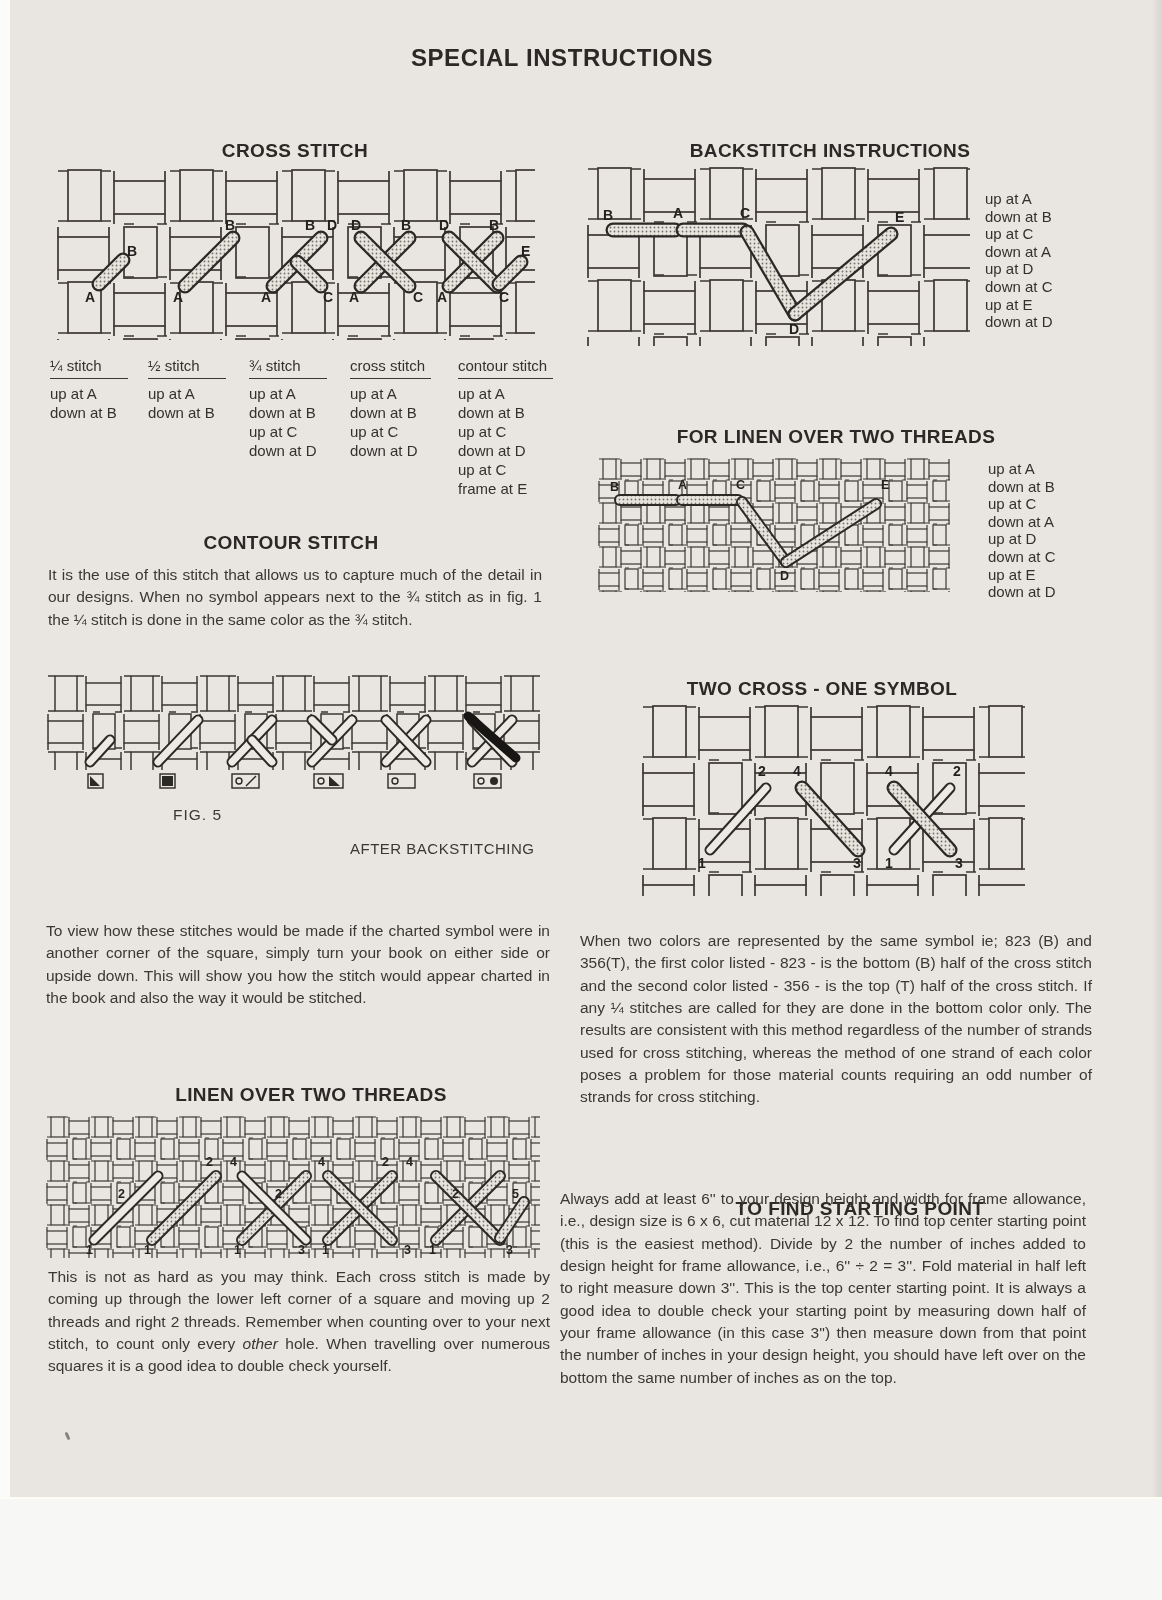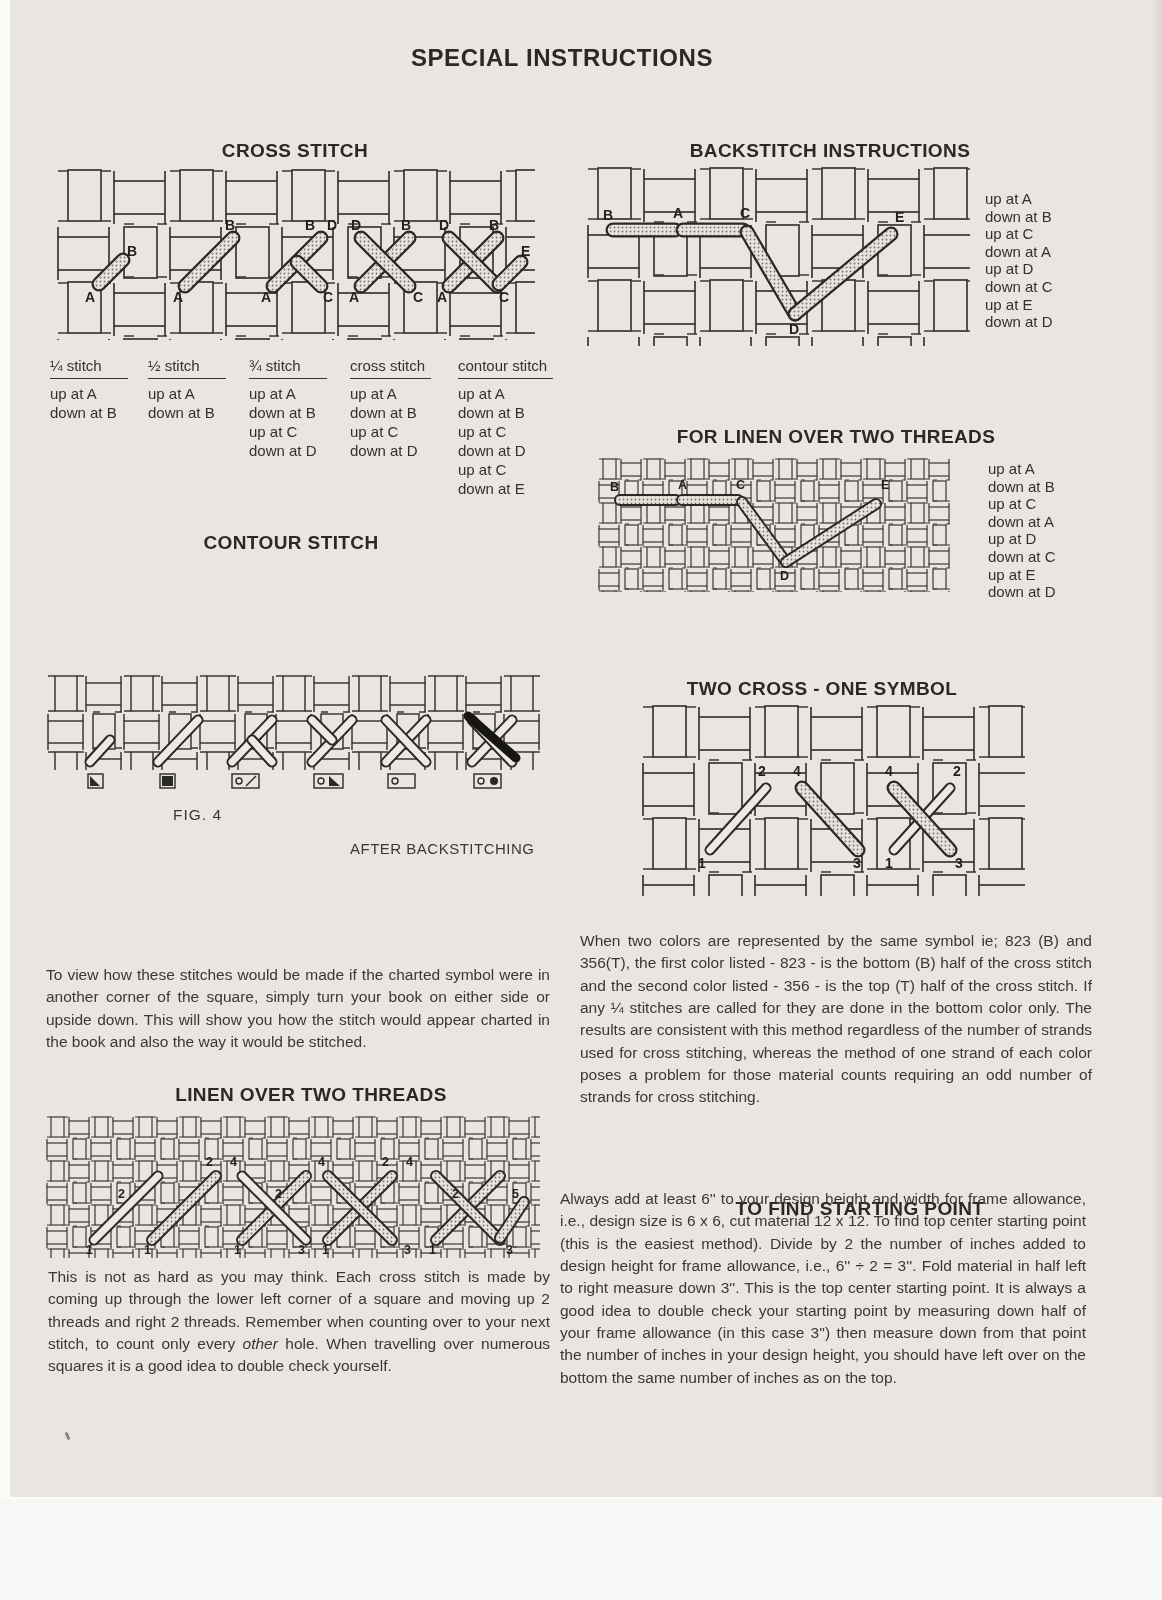--- a/index.html
+++ b/index.html
@@ -190,21 +190,21 @@
       <div>up at C</div>
       <div>down at D</div>
     </div>
     <div class="stitch-col c4">
       <div class="hdr">contour stitch</div>
       <div>up at A</div>
       <div>down at B</div>
       <div>up at C</div>
       <div>down at D</div>
       <div>up at C</div>
-      <div>down at E</div>
+      <div>frame at E</div>
     </div>
   </div>
 
   <div class="abs heading" style="left:584px;top:426px;width:504px;">FOR LINEN OVER TWO THREADS</div>
   <svg class="abs" style="left:598px;top:458px;" width="352" height="138">
     <rect x="0" y="0" width="352" height="134" fill="url(#wF)"></rect>
     <g>
       <line class="fo" x1="22" y1="42" x2="78" y2="42"></line>
         <line class="fd" x1="22" y1="42" x2="78" y2="42"></line>
       <line class="fo" x1="84" y1="42" x2="140" y2="42"></line>
@@ -227,20 +227,21 @@
     <div>down at B</div>
     <div>up at C</div>
     <div>down at A</div>
     <div>up at D</div>
     <div>down at C</div>
     <div>up at E</div>
     <div>down at D</div>
   </div>
 
   <div class="abs heading" style="left:48px;top:532px;width:486px;">CONTOUR STITCH</div>
+  <div class="abs para" style="left:48px;top:564px;width:494px;">It is the use of this stitch that allows us to capture much of the detail in our designs. When no symbol appears next to the ¾ stitch as in fig. 1 the ¼ stitch is done in the same color as the ¾ stitch.</div>
 
   <svg class="abs" style="left:46px;top:674px;" width="494" height="132">
     <rect x="0" y="0" width="494" height="96" fill="url(#wM)"></rect>
     <g>
       <line class="to" x1="44" y1="88" x2="64" y2="66"></line>
         <line class="tw" x1="44" y1="88" x2="64" y2="66"></line>
       <line class="to" x1="112" y1="88" x2="152" y2="46"></line>
         <line class="tw" x1="112" y1="88" x2="152" y2="46"></line>
       <line class="to" x1="186" y1="88" x2="226" y2="46"></line>
         <line class="tw" x1="186" y1="88" x2="226" y2="46"></line>
@@ -272,21 +273,21 @@
       <circle class="sym" cx="275" cy="107" r="3"></circle>
       <path class="symf" d="M283 112 L283 102 L294 112 Z"></path>
       <rect class="sym" x="342" y="100" width="27" height="14"></rect>
       <circle class="sym" cx="349" cy="107" r="3"></circle>
       <path class="symf" d="M357 103 L365 111 M357 111 L365 103" stroke="#2b2926" stroke-width="2.4"></path>
       <rect class="sym" x="428" y="100" width="27" height="14"></rect>
       <circle class="sym" cx="435" cy="107" r="3"></circle>
       <circle class="symf" cx="448" cy="107" r="4"></circle>
     </g>
   </svg>
-  <div class="abs caption" style="left:173px;top:806px;">FIG. 4</div>
+  <div class="abs caption" style="left:173px;top:806px;">FIG. 5</div>
   <div class="abs note" style="left:350px;top:840px;">AFTER BACKSTITCHING</div>
 
   <div class="abs heading" style="left:640px;top:678px;width:364px;">TWO CROSS - ONE SYMBOL</div>
   <svg class="abs" style="left:640px;top:704px;" width="385" height="196">
     <rect x="0" y="0" width="385" height="192" fill="url(#wC)"></rect>
     <g>
       <line class="to" x1="70" y1="146" x2="126" y2="84"></line>
         <line class="tw" x1="70" y1="146" x2="126" y2="84"></line>
       <line class="bo" x1="162" y1="84" x2="218" y2="146"></line>
         <line class="bd" x1="162" y1="84" x2="218" y2="146"></line>
@@ -301,21 +302,21 @@
       <text class="dl" x="153" y="72">4</text>
       <text class="dl" x="213" y="164">3</text>
       <text class="dl" x="245" y="72">4</text>
       <text class="dl" x="313" y="72">2</text>
       <text class="dl" x="245" y="164">1</text>
       <text class="dl" x="315" y="164">3</text>
     </g>
   </svg>
   <div class="abs para" style="left:580px;top:930px;width:512px;">When two colors are represented by the same symbol ie; 823 (B) and 356(T), the first color listed - 823 - is the bottom (B) half of the cross stitch and the second color listed - 356 - is the top (T) half of the cross stitch. If any ¼ stitches are called for they are done in the bottom color only. The results are consistent with this method regardless of the number of strands used for cross stitching, whereas the method of one strand of each color poses a problem for those material counts requiring an odd number of strands for cross stitching.</div>
 
-  <div class="abs para" style="left:46px;top:964px;width:504px;">To view how these stitches would be made if the charted symbol were in another corner of the square, simply turn your book on either side or upside down. This will show you how the stitch would appear charted in the book and also the way it would be stitched.</div>
+  <div class="abs para" style="left:46px;top:920px;width:504px;">To view how these stitches would be made if the charted symbol were in another corner of the square, simply turn your book on either side or upside down. This will show you how the stitch would appear charted in the book and also the way it would be stitched.</div>
 
   <div class="abs heading" style="left:64px;top:1084px;width:494px;">LINEN OVER TWO THREADS</div>
   <svg class="abs" style="left:46px;top:1116px;" width="494" height="150">
     <rect x="0" y="0" width="494" height="142" fill="url(#wF)"></rect>
     <g>
       <line class="to" x1="48" y1="124" x2="112" y2="60"></line>
         <line class="tw" x1="48" y1="124" x2="112" y2="60"></line>
       <line class="fo" x1="106" y1="124" x2="170" y2="60"></line>
         <line class="fd" x1="106" y1="124" x2="170" y2="60"></line>
       <line class="fo" x1="196" y1="124" x2="260" y2="60"></line>

